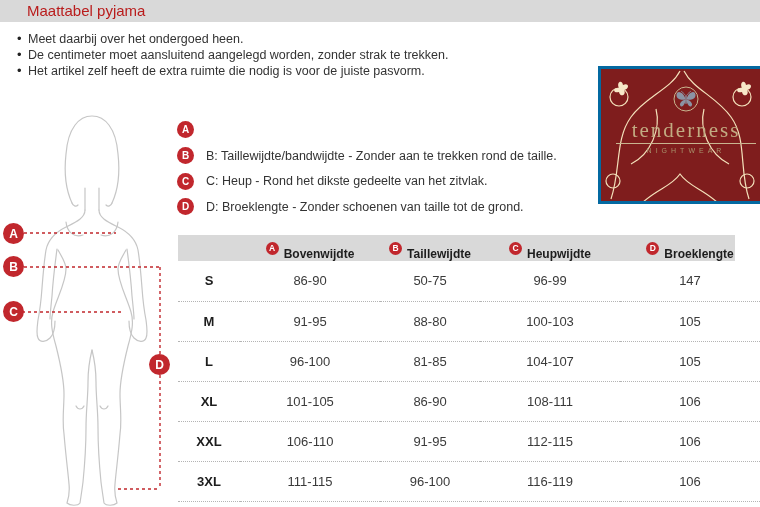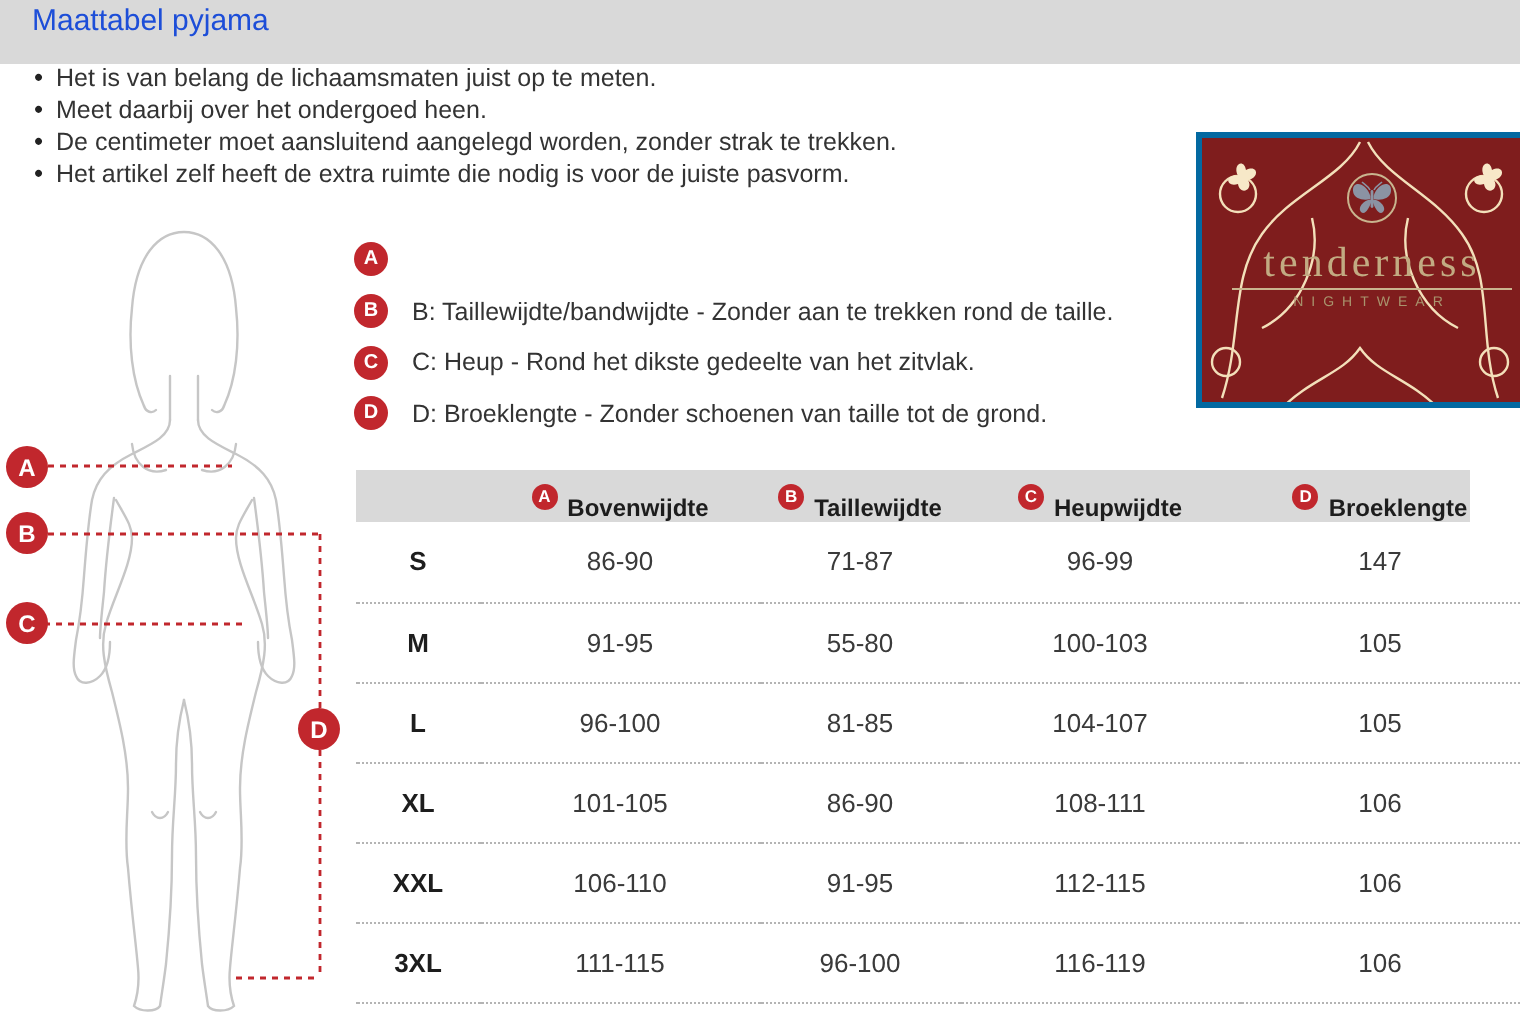--- a/index.html
+++ b/index.html
@@ -3,23 +3,23 @@
 <meta charset="utf-8">
 <style>
   * { margin:0; padding:0; box-sizing:border-box; }
   html,body { background:#fff; }
   #page {
     position:relative; width:760px; height:507px; background:#fff;
     font-family:"Liberation Sans", sans-serif; overflow:hidden; color:#333;
   }
   
   #title-bar {
-    position:absolute; left:0; top:0; width:760px; height:32px;
-    background:#d9d9d9; line-height:22px; padding-left:16px;
-    font-size:15px; color:#1d4ed8;
+    position:absolute; left:0; top:0; width:760px; height:22px;
+    background:#d9d9d9; line-height:22px; padding-left:27px;
+    font-size:15px; color:#b91c1c;
   }
   
   #intro { position:absolute; left:17px; top:31px; width:560px; list-style:none; }
   #intro li {
     font-size:12.5px; color:#333; line-height:16px; padding-left:11px; position:relative;
   }
   #intro li::before {
     content:"\2022"; position:absolute; left:0; top:0; color:#222; font-size:13px;
   }
   
@@ -64,21 +64,20 @@
   #size-table td.size-cell { font-weight:bold; color:#1d1d1d; }
 </style>
 </head>
 <body>
 
 <div id="page">
 
   <div id="title-bar">Maattabel pyjama</div>
 
   <ul id="intro">
-    <li>Het is van belang de lichaamsmaten juist op te meten.</li>
     <li>Meet daarbij over het ondergoed heen.</li>
     <li>De centimeter moet aansluitend aangelegd worden, zonder strak te trekken.</li>
     <li>Het artikel zelf heeft de extra ruimte die nodig is voor de juiste pasvorm.</li>
   </ul>
 
   <div id="legend">
     <div class="legend-item">
       <span class="badge" style="background:#c1272d">A</span>
     </div>
     <div class="legend-item">
@@ -201,28 +200,28 @@
             <span class="badge" style="background:#c1272d">D</span>
             <span class="th-label">Broeklengte</span>
           </span>
         </th>
       </tr>
     </thead>
     <tbody>
       <tr>
         <td class="size-cell">S</td>
         <td>86-90</td>
-        <td>71-87</td>
+        <td>50-75</td>
         <td>96-99</td>
         <td>147</td>
       </tr>
       <tr>
         <td class="size-cell">M</td>
         <td>91-95</td>
-        <td>55-80</td>
+        <td>88-80</td>
         <td>100-103</td>
         <td>105</td>
       </tr>
       <tr>
         <td class="size-cell">L</td>
         <td>96-100</td>
         <td>81-85</td>
         <td>104-107</td>
         <td>105</td>
       </tr>

